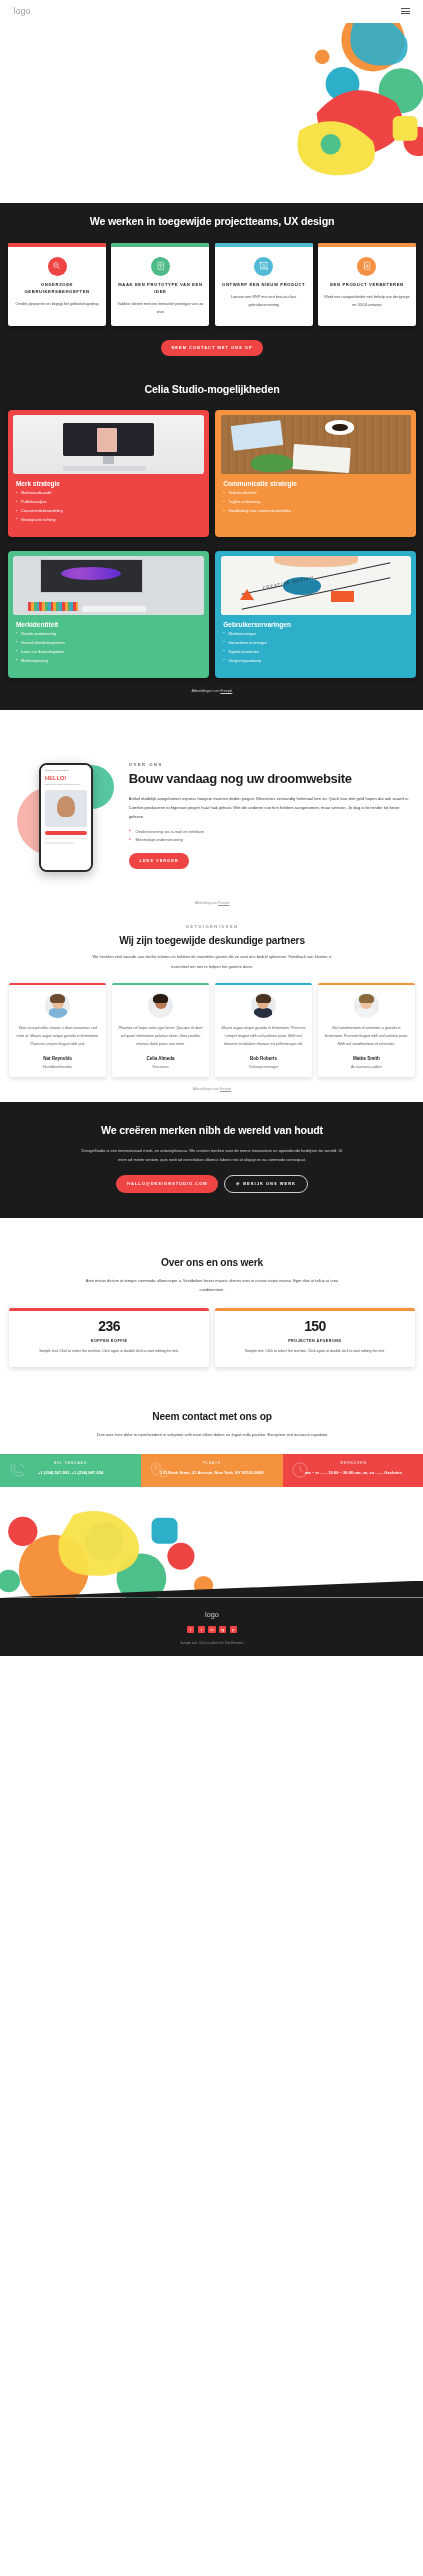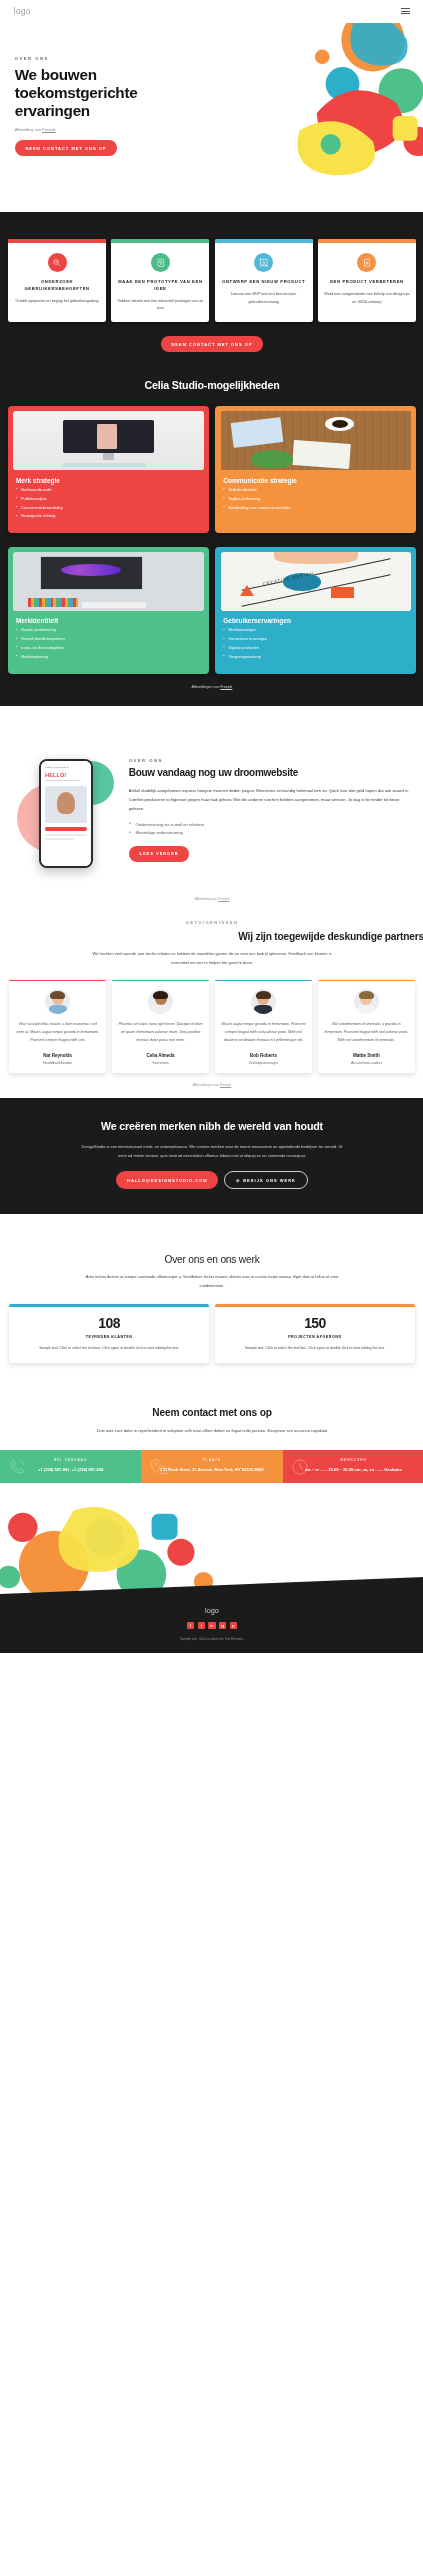--- a/index.html
+++ b/index.html
@@ -101,32 +101,32 @@
           border-radius:8px; overflow:hidden; z-index:4; box-shadow:0 3.4px 10.2px rgba(0,0,0,.25);}
   .phone .scr{ position:absolute; inset:0; background:#fff; padding:4.5px 4px;}
   .phone .ph-top{ font-size:2.3px; color:#666; letter-spacing:0.2px;}
   .phone .hello{ font-size:5.7px; font-weight:800; color:#ef4444; margin-top:4px;}
   .phone .ph-sub{ font-size:2px; color:#8a8a8a; line-height:1.8; margin-top:1.7px;}
   .phone .ph-img{ margin-top:3.4px; height:37px; border-radius:2.8px; background:#dfe5ea; position:relative; overflow:hidden;}
   .phone .ph-img:after{content:"";position:absolute;left:28%;top:16%;width:44%;height:58%;background:#c58f6a;border-radius:50% 50% 36% 36%;}
   .phone .ph-bar{ height:4px; border-radius:2.3px; background:#ef4444; margin-top:4px;}
   .phone .ph-line{ height:1.7px; border-radius:1.1px; background:#eaeaea; margin-top:2.8px;}
   .about-body{ flex:1; padding-top:2.3px;}
-  .about-body h2{ font-size:10px; font-weight:800; line-height:1.17; letter-spacing:-0.3px; margin-top:4.5px;}
+  .about-body h2{ font-size:13px; font-weight:800; line-height:1.17; letter-spacing:-0.3px; margin-top:4.5px;}
   .about-body p.lead{ font-size:4.1px; line-height:2.2; color:#3d3d3d; margin-top:7.3px;}
   .arrowlist{ list-style:none; margin-top:7.3px;}
   .arrowlist li{ font-size:4.2px; color:#5a5a5a; line-height:2; padding-left:6.8px; position:relative;}
   .arrowlist li:before{ content:"►"; position:absolute; left:0; top:0.6px; color:#ef4444; font-size:2.8px;}
   .about-body .btn{ margin-top:8px;}
   .about-credit{ font-size:3.4px; color:#9a9a9a; text-align:center; margin-top:9px;}
 
   
   .testi{ padding:19px 0 11.3px; background:#fff;}
   .testi .eyebrow{ text-align:center; color:#9b9b9b; letter-spacing:1.4px;}
-  .testi h2{ text-align:right; font-size:10.2px; font-weight:800; margin-top:5.7px; letter-spacing:-0.2px;}
+  .testi h2{ text-align:center; font-size:10.2px; font-weight:800; margin-top:5.7px; letter-spacing:-0.2px;}
   .testi .sub{ text-align:center; font-size:4px; color:#4a4a4a; line-height:2.3; margin:6.8px auto 0; max-width:243px;}
   .tcards{ display:flex; gap:5.7px; padding:0 9px; margin-top:12.4px;}
   .tc{ flex:1; background:#fff; border-radius:2.3px; padding:7.3px 5.1px 8px; text-align:center;
        box-shadow:0 1.1px 5.7px rgba(0,0,0,.13); position:relative;}
   .tc .bar{ height:1.7px; width:100%; position:absolute; left:0; top:0; border-radius:2.3px 2.3px 0 0;}
   .avatar{ width:25px; height:25px; border-radius:50%; margin:2.3px auto 0; background:#e9edf0; position:relative; overflow:hidden;}
   .avatar .head{ position:absolute; left:26%; top:14%; width:48%; height:50%; border-radius:50%;}
   .avatar .body{ position:absolute; left:14%; top:62%; width:72%; height:45%; border-radius:34% 34% 0 0;}
   .avatar .hair{ position:absolute; left:20%; top:6%; width:60%; height:34%; border-radius:50% 50% 30% 30%;}
   .tc .quote{ font-size:3.6px; font-style:italic; color:#555; line-height:2.25; margin-top:6.2px;}
@@ -135,21 +135,21 @@
   .testi .about-credit{ margin-top:10.2px;}
 
   
   .brands{ background:#1b1b1b; color:#fff; padding:21.5px 13.6px 25px; text-align:center;}
   .brands h2{ font-size:10.7px; font-weight:800; line-height:1.26; letter-spacing:-0.2px;}
   .brands p{ font-size:4px; line-height:2.3; color:#d2d2d2; max-width:266px; margin:8.5px auto 0;}
   .brandbtns{ display:flex; gap:6.2px; justify-content:center; margin-top:10.7px;}
 
   
   .stats{ background:#fff; padding:20.3px 0 25px; text-align:center;}
-  .stats h2{ font-size:10.2px; font-weight:400; letter-spacing:-0.2px;}
+  .stats h2{ font-size:10.2px; font-weight:700; letter-spacing:-0.2px;}
   .stats .sub{ font-size:4px; color:#444; line-height:2.3; margin:7.3px auto 0; max-width:254px;}
   .scards{ display:flex; gap:5.7px; padding:0 9px; margin-top:13.6px;}
   .sc{ flex:1; background:#fff; border-radius:2.3px; overflow:hidden; text-align:center;
        padding-bottom:11.3px; box-shadow:0 1.1px 5.1px rgba(0,0,0,.14);}
   .sc .bar{ height:3.4px; width:100%;}
   .sc .num{ font-size:14px; font-weight:800; margin-top:7.3px; letter-spacing:-0.6px;}
   .sc .lbl{ font-size:3.7px; font-weight:800; letter-spacing:0.5px; margin-top:4.5px; text-transform:uppercase;}
   .sc .desc{ font-size:3.5px; color:#4e4e4e; line-height:2.1; margin-top:5.7px; padding:0 5.7px;}
 
   
@@ -193,32 +193,25 @@
       <circle cx="300" cy="160" r="40" fill="#4ec08a"></circle>
       <circle cx="196" cy="148" r="30" fill="#2daec9"></circle>
       <path d="M150 200 q60 -70 140 -20 q40 60 -40 90 q-90 30 -100 -70z" fill="#ef4444"></path>
       <path d="M120 230 q70 -40 130 20 q20 60 -70 60 q-80 -10 -60 -80z" fill="#f8e24a"></path>
       <circle cx="330" cy="250" r="26" fill="#ef4444"></circle>
       <circle cx="175" cy="255" r="18" fill="#4ec08a"></circle>
       <path d="M215 40 q60 -30 95 30 q10 50 -55 45 q-60 -10 -40 -75z" fill="#2daec9" opacity=".9"></path>
       <circle cx="160" cy="100" r="13" fill="#f5923e"></circle>
       <rect x="285" y="205" width="44" height="44" rx="10" fill="#f8e24a"></rect>
     </svg>
-    <div class="hero-inner">
-      <div class="eyebrow">OVER ONS</div>
-      <h1>We bouwen toekomstgerichte ervaringen</h1>
-      <div class="credit">
-        <span>Afbeelding van </span><u>Freepik</u>
-      </div>
-      <button class="btn">Neem contact met ons op</button>
-    </div>
   </section>
 
   <div class="slant-top"></div>
   <section class="dark" style="padding:12.4px 0 17px;">
+    <h2 class="sec">We werken in toegewijde projectteams, UX design</h2>
     <div class="cards4">
       <div class="c4">
         <div class="bar" style="background:#ef4444"></div>
         <div class="circle" style="background:#ef4444">
           <svg viewBox="0 0 24 24">
               <circle cx="10" cy="10" r="6"></circle>
               <path d="M14.5 14.5 20 20M8 11v-2M10 11v-4M12 11v-3"></path>
             </svg>
         </div>
         <h4>Onderzoek gebruikersbehoeften</h4>
@@ -438,23 +431,23 @@
       </button>
     </div>
   </section>
   <div class="slant-bottom" style="background:#fff;"></div>
 
   <section class="stats">
     <h2>Over ons en ons werk</h2>
     <div class="sub">Ante metus dictum at tempor commodo ullamcorper a. Vestibulum lectus mauris ultrices eros in cursus turpis massa. Eget duis at tellus at urna condimentum.</div>
     <div class="scards">
       <div class="sc">
-        <div class="bar" style="background:#2daec9"></div>
-        <div class="num">108</div>
-        <div class="lbl">Tevreden klanten</div>
+        <div class="bar" style="background:#ef4444"></div>
+        <div class="num">236</div>
+        <div class="lbl">Koppen koffie</div>
         <div class="desc">Sample text. Click to select the text box. Click again or double click to start editing the text.</div>
       </div>
       <div class="sc">
         <div class="bar" style="background:#f5923e"></div>
         <div class="num">150</div>
         <div class="lbl">Projecten afgerond</div>
         <div class="desc">Sample text. Click to select the text box. Click again or double click to start editing the text.</div>
       </div>
     </div>
   </section>

